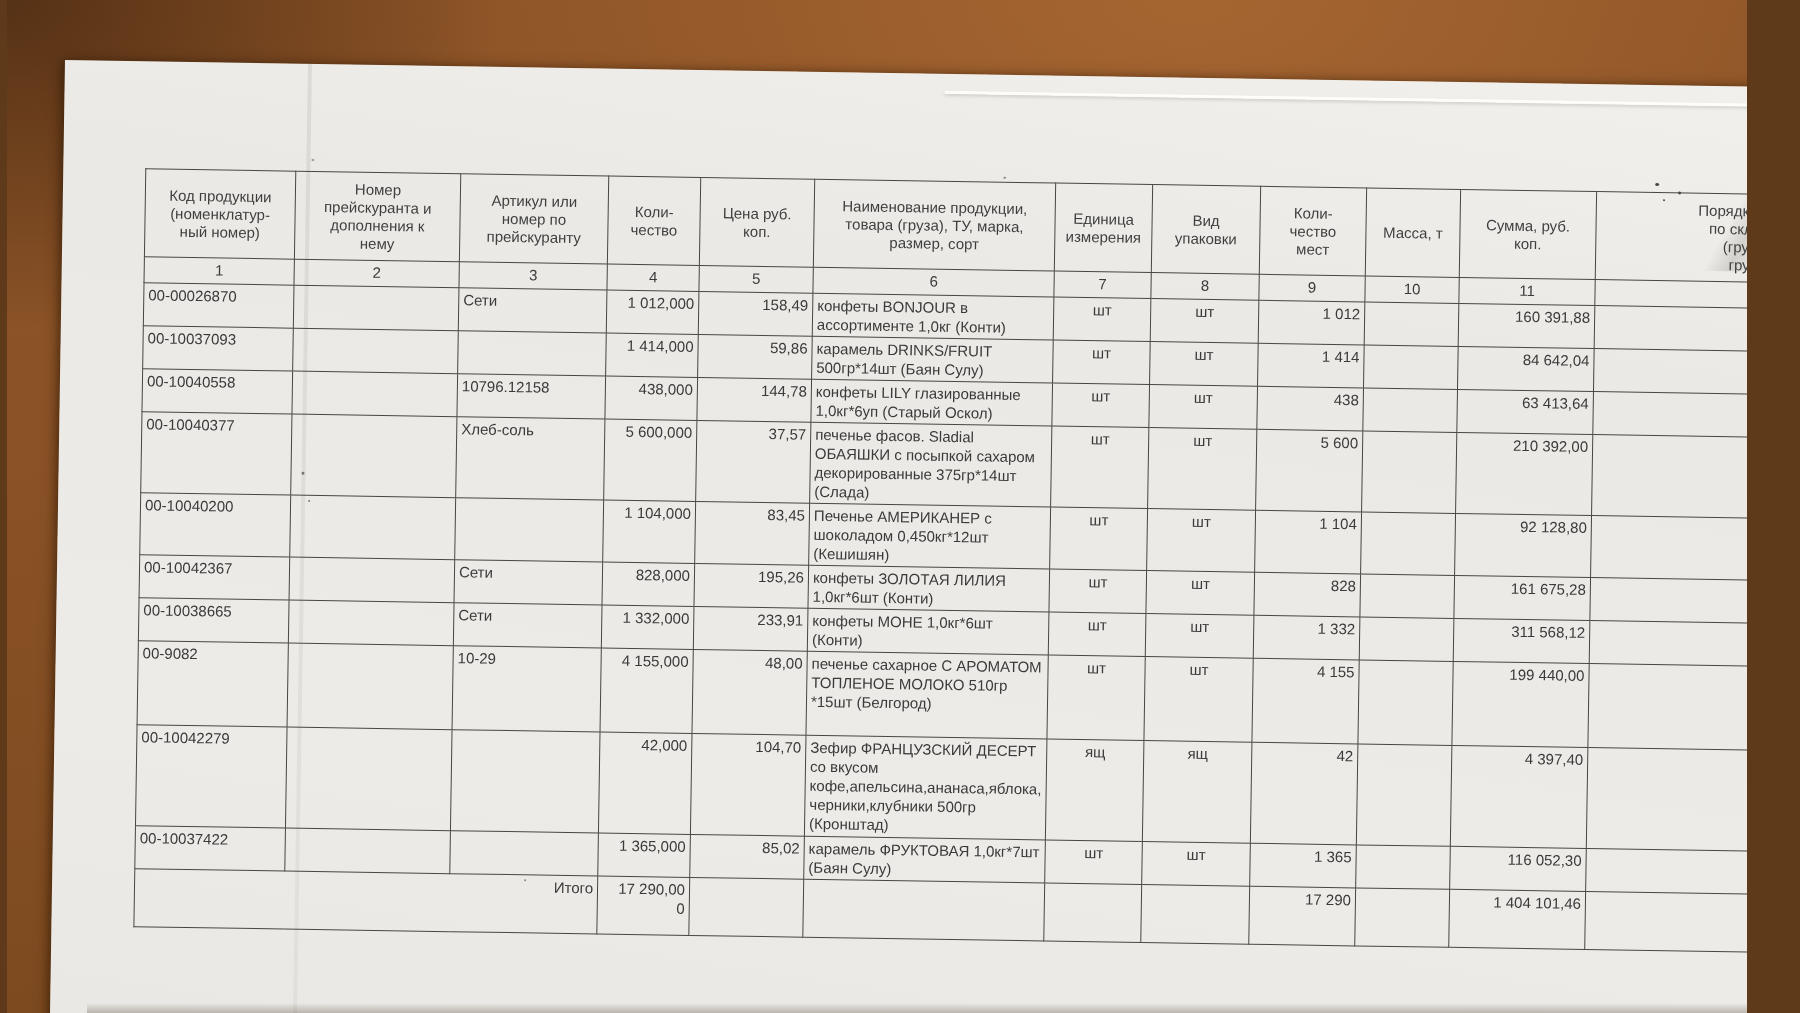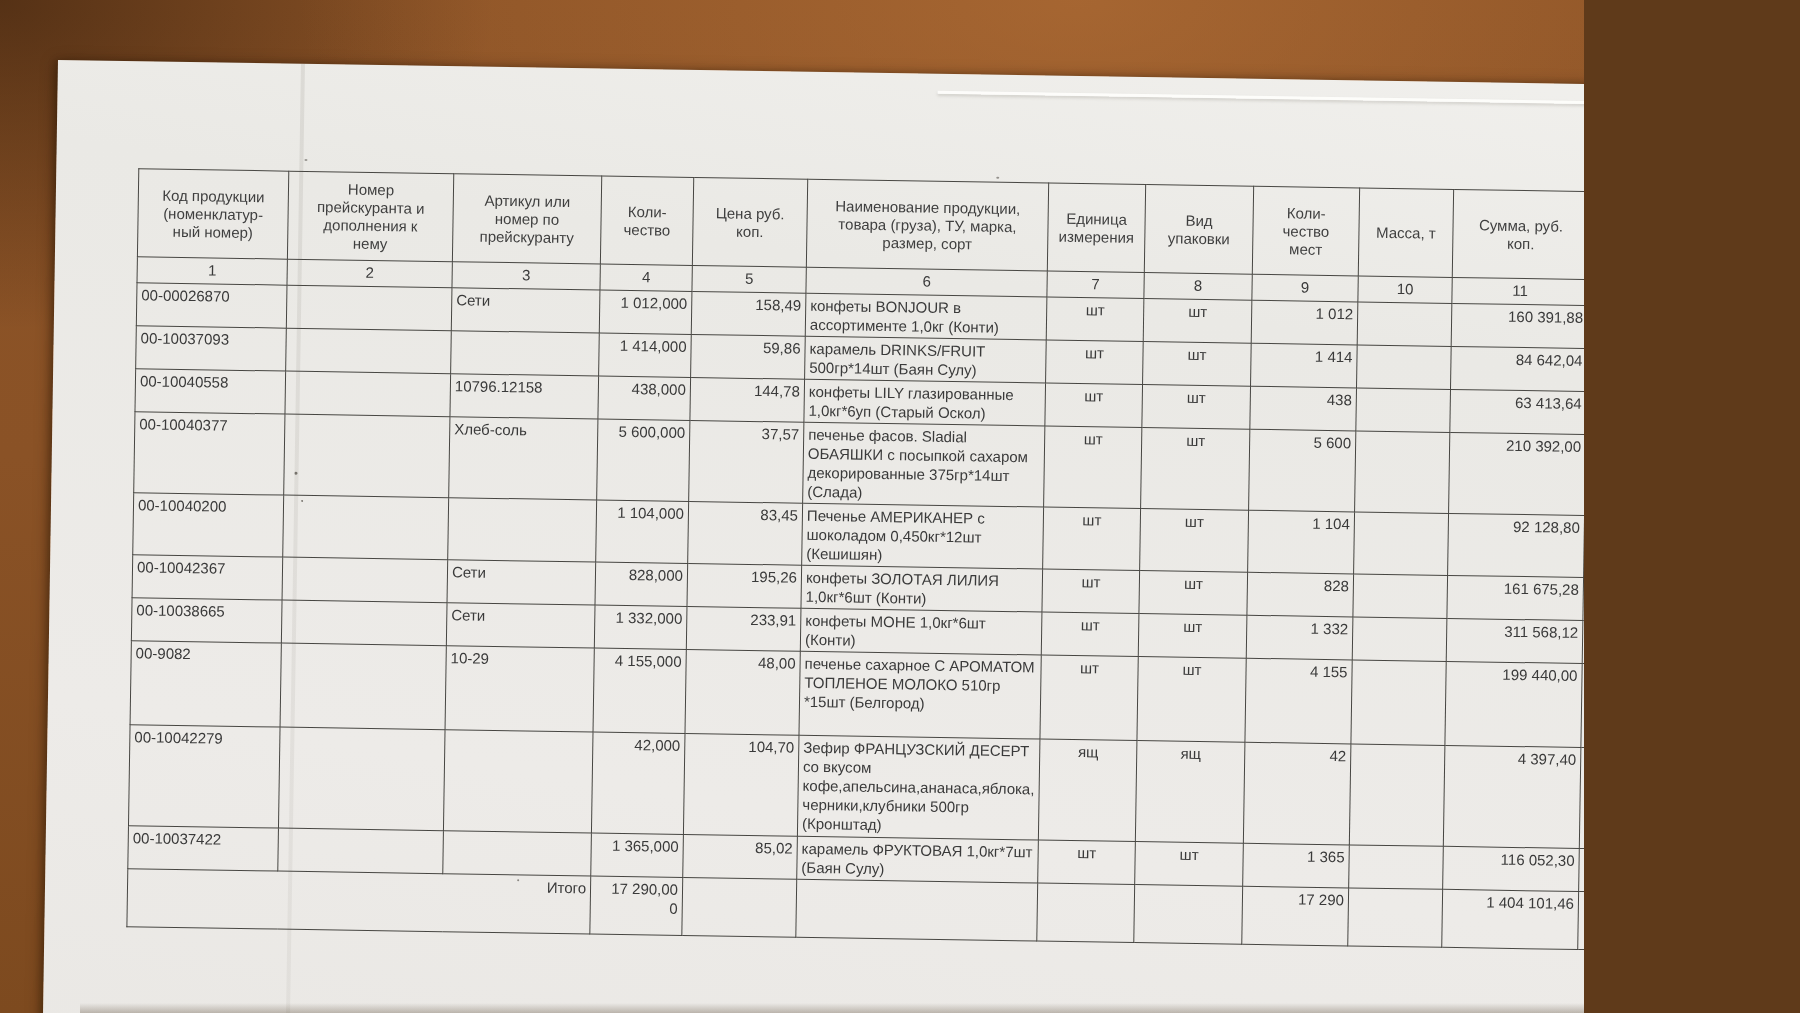--- a/index.html
+++ b/index.html
@@ -1,22 +1,22 @@
 <!DOCTYPE html>
 <html><head>
 <meta charset="utf-8">
 <style>
   html,body{margin:0;padding:0;background:#5f3a1a;}
-  .photo{position:relative;width:1584px;height:1013px;overflow:hidden;
+  .photo{position:relative;width:1740px;height:1013px;overflow:hidden;
     background:
       radial-gradient(1300px 650px at 68% 0%, rgba(186,116,58,0.55) 0%, rgba(0,0,0,0) 60%),
       radial-gradient(900px 600px at 0% 0%, rgba(30,15,4,0.50) 0%, rgba(0,0,0,0) 55%),
       radial-gradient(700px 500px at 100% 100%, rgba(40,20,6,0.25) 0%, rgba(0,0,0,0) 60%),
       linear-gradient(180deg,#8d5427 0%,#8a5226 45%,#7d4a1f 100%);
-    font-family:"Liberation Sans",sans-serif;}
+    font-family:"Liberation Sans",sans-serif;margin-left:7px;}
   .paper{position:absolute;left:58px;top:60px;width:2100px;height:1400px;
     background:linear-gradient(188deg,#f2f1ee 0%,#eae9e5 22%,#edebe8 55%,#e6e4e0 100%);
     transform:rotate(0.9deg);transform-origin:0 0;
     box-shadow:0 4px 16px rgba(35,18,4,0.55), -3px 0 6px rgba(35,18,4,0.25);}
   .edge-line{position:absolute;top:17px;left:880px;width:1260px;height:3px;
     background:rgba(253,253,251,0.95);box-shadow:0 2px 3px rgba(140,135,125,0.30);}
   .crease-diag{position:absolute;left:1540px;top:35px;width:330px;height:150px;
     background:linear-gradient(118deg,rgba(0,0,0,0) 44%,rgba(105,100,90,0.20) 50%,rgba(0,0,0,0) 57%);}
   .crease-vert{position:absolute;left:243px;top:0;width:4px;height:100%;
     background:linear-gradient(180deg,rgba(120,115,105,0.14),rgba(120,115,105,0.05));}

